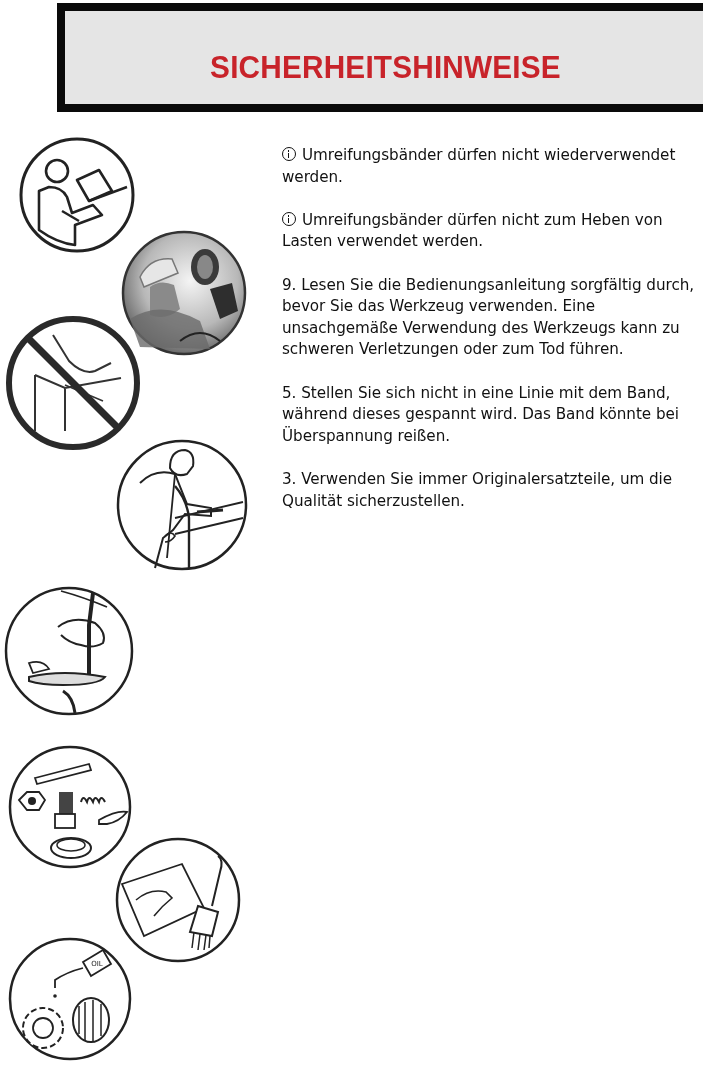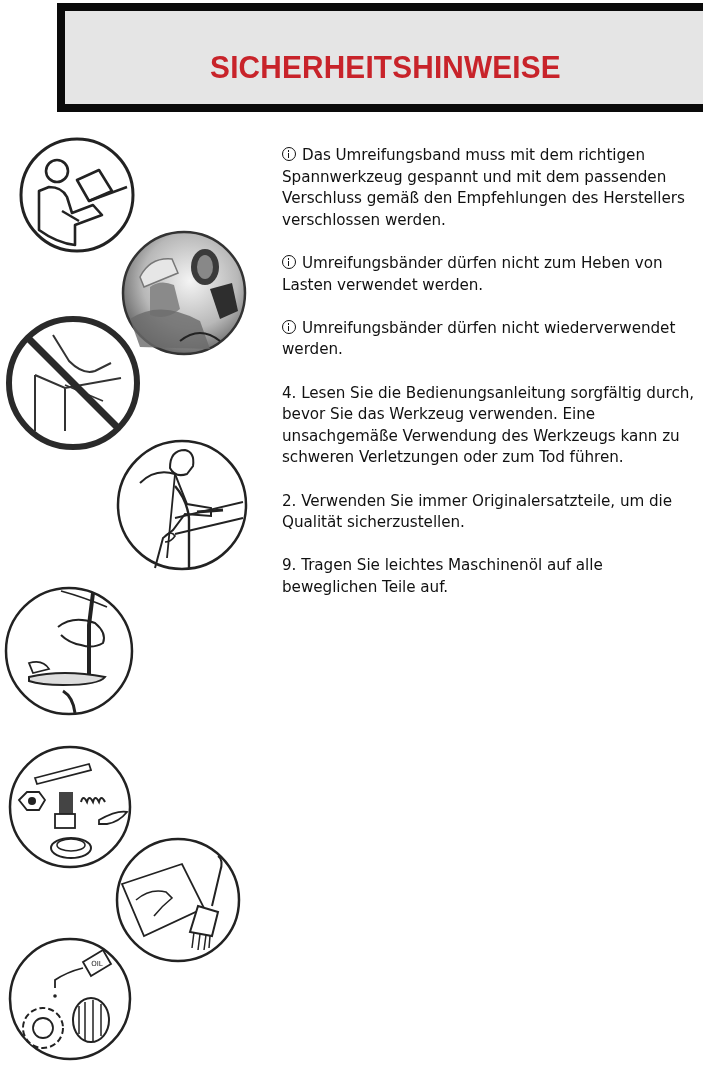--- a/index.html
+++ b/index.html
@@ -108,19 +108,18 @@
     <path d="M76 32 Q60 36 48 44 L48 52" fill="none" stroke="#222" stroke-width="1.8"></path>
     <circle cx="48" cy="60" r="1.8" fill="#222"></circle>
     <circle cx="36" cy="92" r="20" fill="#fff" stroke="#222" stroke-width="2" stroke-dasharray="6 3"></circle>
     <circle cx="36" cy="92" r="10" fill="#fff" stroke="#222" stroke-width="1.8"></circle>
     <ellipse cx="84" cy="84" rx="18" ry="22" fill="#fff" stroke="#222" stroke-width="2"></ellipse>
     <path d="M72 70 L72 98 M78 66 L78 104 M86 64 L86 106 M94 68 L94 100" stroke="#222" stroke-width="1.5"></path>
   </svg>
 </div>
 
 <div class="text-col">
-  <p class="para"><span class="info-icon"></span><span>Das Umreifungsband muss mit dem richtigen Spannwerkzeug gespannt und mit dem passenden Verschluss gemäß den Empfehlungen des Herstellers verschlossen werden.</span></p>
+  <p class="para"><span class="info-icon"></span><span>Umreifungsbänder dürfen nicht wiederverwendet werden.</span></p>
   <p class="para"><span class="info-icon"></span><span>Umreifungsbänder dürfen nicht zum Heben von Lasten verwendet werden.</span></p>
-  <p class="para"><span class="info-icon"></span><span>Umreifungsbänder dürfen nicht wiederverwendet werden.</span></p>
-  <p class="para">4. Lesen Sie die Bedienungsanleitung sorgfältig durch, bevor Sie das Werkzeug verwenden. Eine unsachgemäße Verwendung des Werkzeugs kann zu schweren Verletzungen oder zum Tod führen.</p>
-  <p class="para">2. Verwenden Sie immer Originalersatzteile, um die Qualität sicherzustellen.</p>
-  <p class="para">9. Tragen Sie leichtes Maschinenöl auf alle beweglichen Teile auf.</p>
+  <p class="para">9. Lesen Sie die Bedienungsanleitung sorgfältig durch, bevor Sie das Werkzeug verwenden. Eine unsachgemäße Verwendung des Werkzeugs kann zu schweren Verletzungen oder zum Tod führen.</p>
+  <p class="para">5. Stellen Sie sich nicht in eine Linie mit dem Band, während dieses gespannt wird. Das Band könnte bei Überspannung reißen.</p>
+  <p class="para">3. Verwenden Sie immer Originalersatzteile, um die Qualität sicherzustellen.</p>
 </div>
 
 </body></html>

